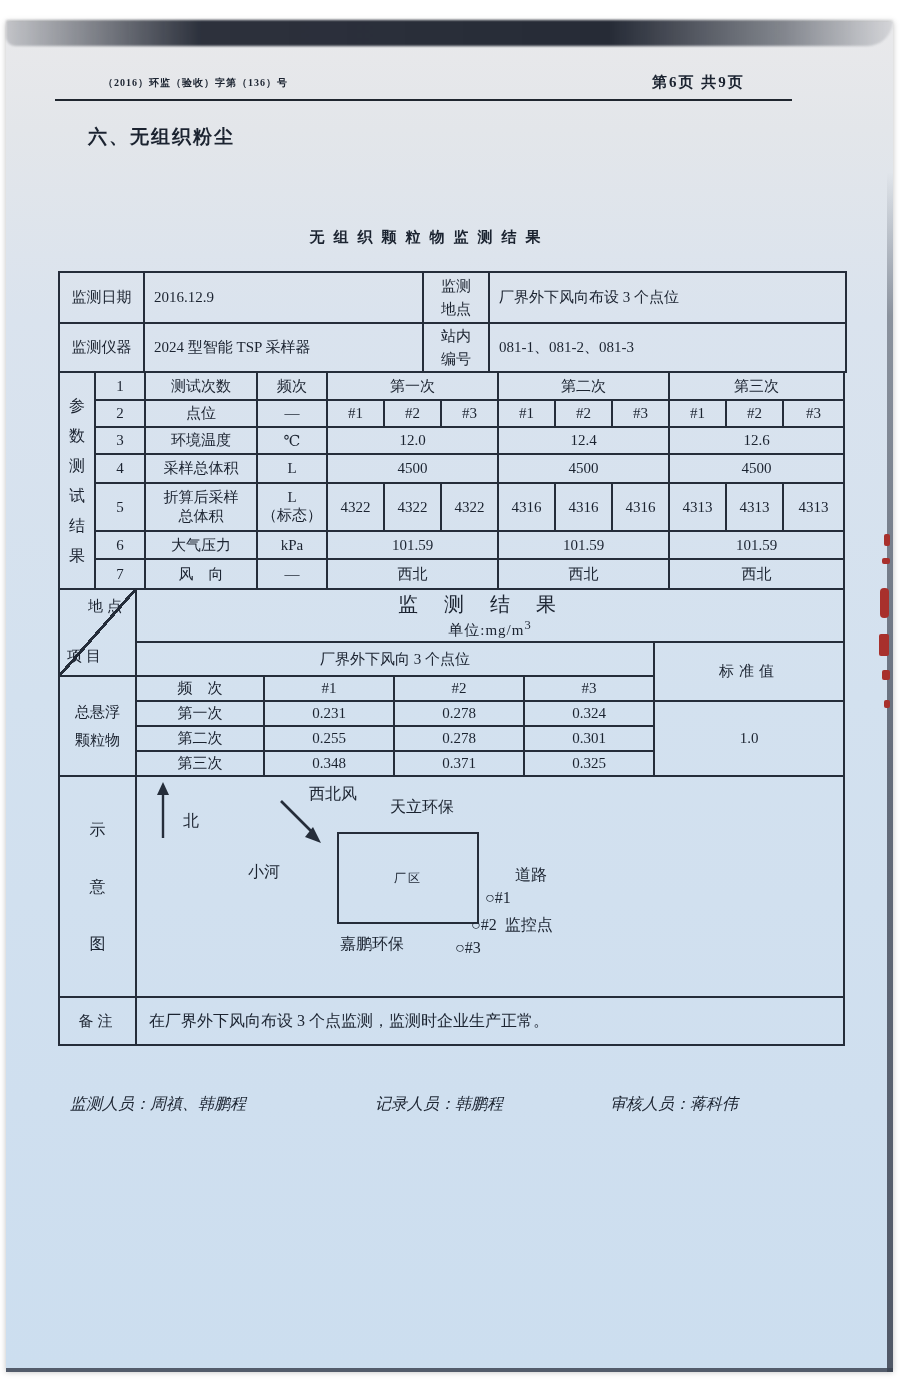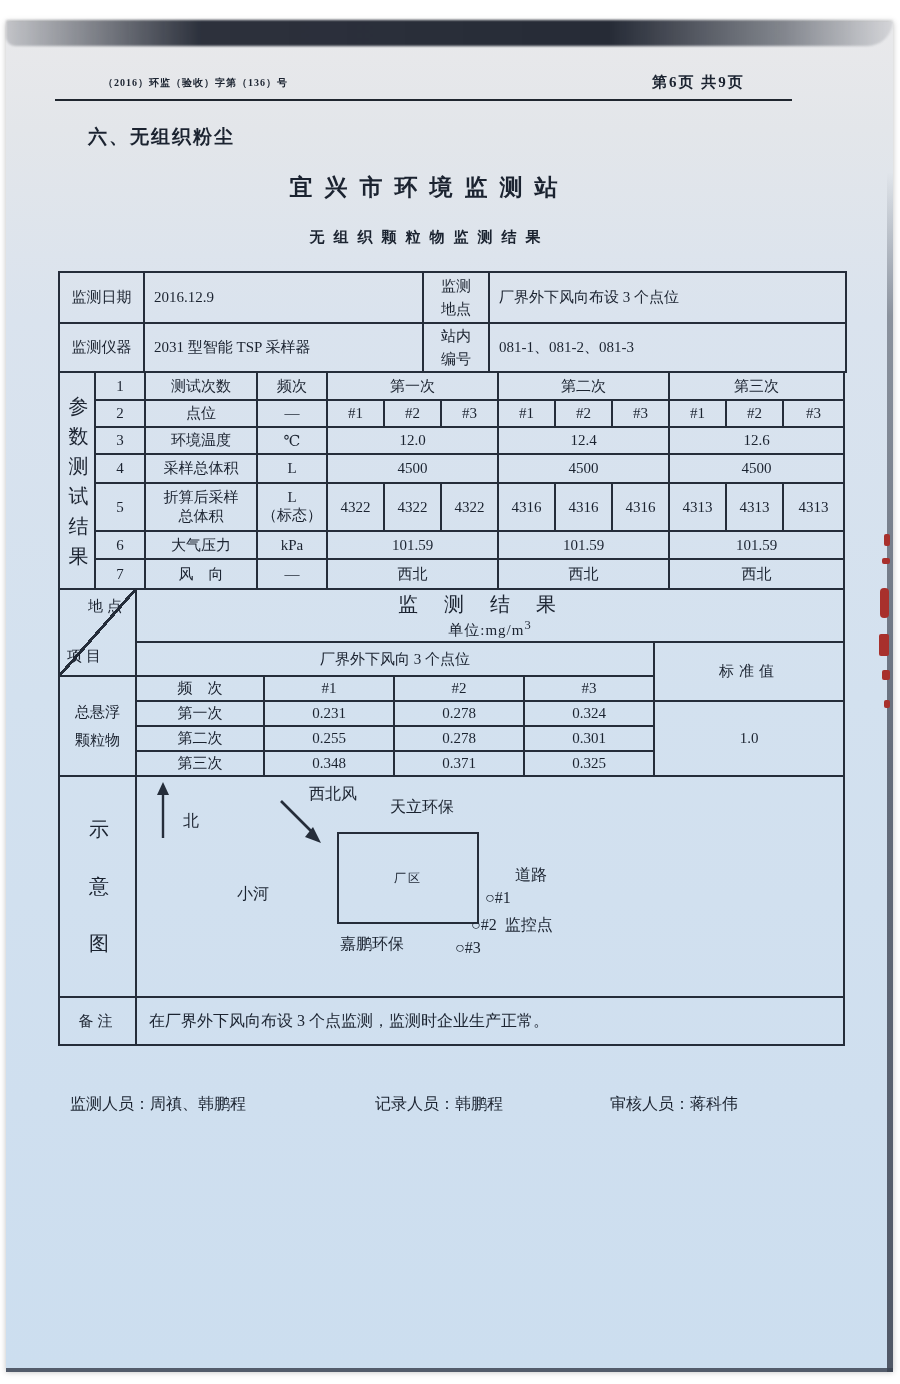--- a/index.html
+++ b/index.html
@@ -29,37 +29,37 @@
   .hdr-rule{position:absolute;left:49px;top:77px;width:737px;height:2px;background:#20262f;}
   .section-heading{position:absolute;left:82px;top:102px;font-size:19px;font-weight:bold;letter-spacing:2px;}
   .title-station{position:absolute;left:0;right:40px;top:150px;text-align:center;font-size:23px;font-weight:bold;letter-spacing:12px;}
   .title-report{position:absolute;left:0;right:40px;top:206px;text-align:center;font-size:15px;font-weight:bold;letter-spacing:9px;}
 
   .doc-table{position:absolute;left:52px;top:249px;width:787px;border-radius:7px;}
   table{border-collapse:collapse;table-layout:fixed;width:787px;}
   table + table{margin-top:-2px;}
   td{border:2px solid #252d3a;font-size:15px;text-align:center;vertical-align:middle;padding:1px 2px;overflow:hidden;}
   td.lft{text-align:left;padding-left:9px;}
-  .vtext{margin:0 auto;width:17px;word-break:break-all;text-align:center;font-size:20px;}
+  .vtext{margin:0 auto;width:17px;word-break:break-all;text-align:center;font-size:16px;}
   .wrap2{margin:0 auto;width:34px;word-break:break-all;line-height:1.5;}
   .diag{
     position:relative;padding:0;
     background:linear-gradient(to bottom right,rgba(0,0,0,0) calc(50% - 1.5px),#252d3a calc(50% - 1.5px),#252d3a calc(50% + 1.5px),rgba(0,0,0,0) calc(50% + 1.5px));
   }
   .diag .tr{position:absolute;top:7px;right:9px;letter-spacing:4px;}
   .diag .bl{position:absolute;bottom:9px;left:7px;letter-spacing:4px;}
   .res-hdr-main{letter-spacing:26px;font-size:20px;}
   .res-unit{font-size:15px;letter-spacing:1px;}
   .std-label{letter-spacing:5px;}
   .diagram-cell{position:relative;padding:0;}
   .dg{position:absolute;font-size:16px;white-space:nowrap;}
   .factory-rect{position:absolute;left:200px;top:55px;width:138px;height:88px;border:2px solid #252d3a;display:flex;align-items:center;justify-content:center;font-size:12px;letter-spacing:2px;}
   .remark-text{text-align:left;padding-left:12px;font-size:16px;}
   .footer-line{position:absolute;top:1072px;left:0;width:100%;font-size:16px;}
-  .footer-line span{position:absolute;white-space:nowrap;}
+  .footer-line span{position:absolute;white-space:nowrap;font-style:italic;}
   svg{display:block;}
 </style>
 </head>
 <body>
 
 <div class="paper">
   <div class="top-shadow"></div>
   <div class="right-edge"></div>
   <div class="bottom-edge"></div>
 
@@ -68,21 +68,20 @@
   <div class="red-mark" style="left:874px;top:566px;width:9px;height:30px;border-radius:4px;"></div>
   <div class="red-mark" style="left:873px;top:612px;width:10px;height:22px;"></div>
   <div class="red-mark" style="left:876px;top:648px;width:8px;height:10px;"></div>
   <div class="red-mark" style="left:878px;top:678px;width:6px;height:8px;"></div>
 
   <div class="hdr-left">（2016）环监（验收）字第（136）号</div>
   <div class="hdr-right">第6页 共9页</div>
   <div class="hdr-rule"></div>
 
   <div class="section-heading">六、无组织粉尘</div>
-  <div class="title-station">宜兴市环境监测站</div>
   <div class="title-report">无组织颗粒物监测结果</div>
 
   <div class="doc-table">
 
     <table>
       <colgroup>
           <col style="width:85px">
           <col style="width:279px">
           <col style="width:66px">
           <col style="width:357px">
@@ -91,21 +90,21 @@
           <tr style="height:51px">
         <td>监测日期</td>
         <td class="lft">2016.12.9</td>
         <td>
               <div class="wrap2">监测地点</div>
             </td>
         <td class="lft">厂界外下风向布设 3 个点位</td>
       </tr>
       <tr style="height:48px">
         <td>监测仪器</td>
-        <td class="lft">2031 型智能 TSP 采样器</td>
+        <td class="lft">2024 型智能 TSP 采样器</td>
         <td>
               <div class="wrap2">站内编号</div>
             </td>
         <td class="lft">081-1、081-2、081-3</td>
       </tr>
     </tbody>
       </table>
 
     <table>
       <colgroup>
@@ -277,21 +276,21 @@
           <div class="dg" style="left:46px;top:34px;">北</div>
           <div class="dg" style="left:172px;top:7px;">西北风</div>
           <svg style="position:absolute;left:140px;top:20px" width="50" height="52" viewBox="0 0 50 52">
             <line x1="4" y1="4" x2="36" y2="36" stroke="#252d3a" stroke-width="2.6"></line>
             <polygon points="44,46 28,40 36,30" fill="#252d3a"></polygon>
           </svg>
           <div class="dg" style="left:253px;top:20px;">天立环保</div>
           <div class="factory-rect">
                 <span>厂区</span>
               </div>
-          <div class="dg" style="left:100px;top:85px;margin-top:22px;">小河</div>
+          <div class="dg" style="left:111px;top:85px;">小河</div>
           <div class="dg" style="left:378px;top:88px;">道路</div>
           <div class="dg" style="left:348px;top:112px;">
             <span>○</span><span>#1</span>
           </div>
           <div class="dg" style="left:334px;top:138px;">
             <span>○</span><span>#2</span>
             <span style="margin-left:4px;">监控点</span>
           </div>
           <div class="dg" style="left:318px;top:162px;">
             <span>○</span><span>#3</span>

